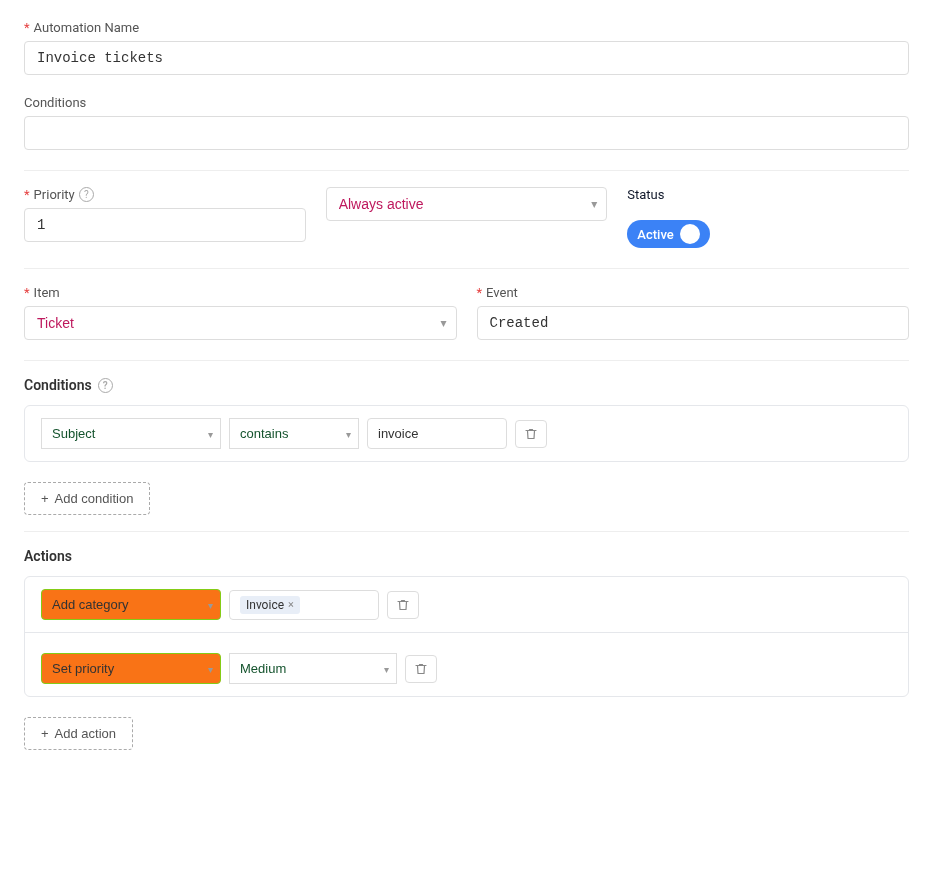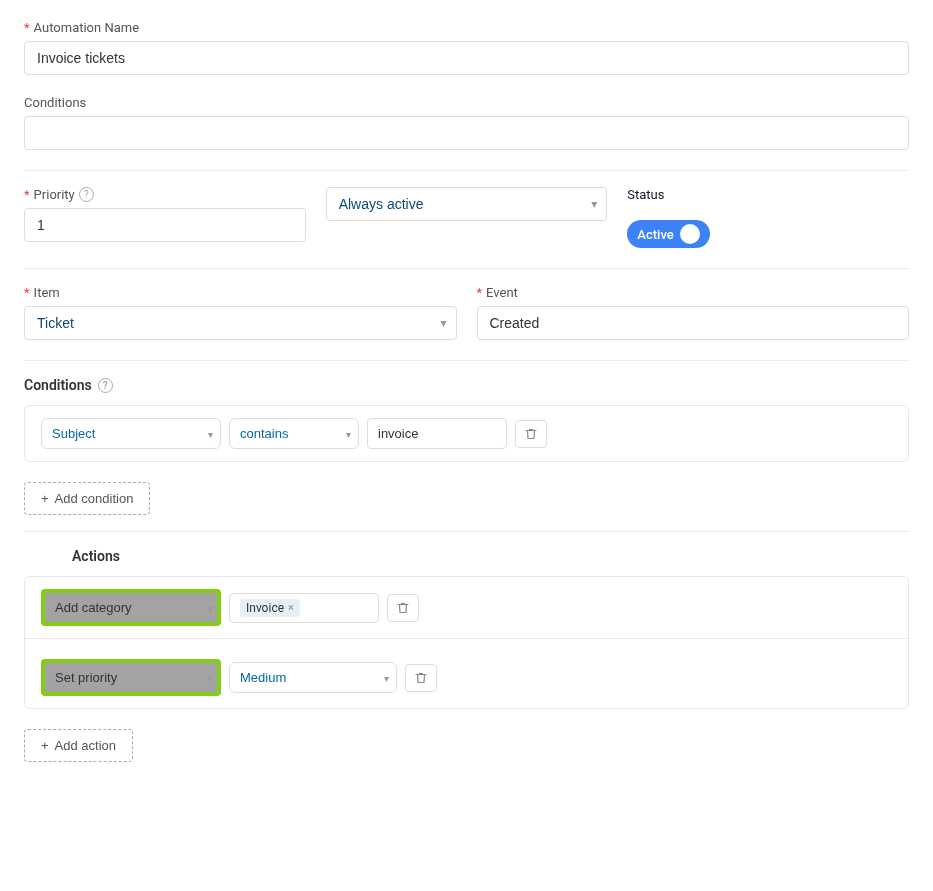--- a/index.html
+++ b/index.html
@@ -41,40 +41,41 @@
     }
     .text-input {
       width: 100%;
       border: 1px solid #ddd;
       border-radius: 4px;
       padding: 8px 12px;
       font-size: 14px;
       color: #333;
       outline: none;
       background: #fff;
+      font-family: Liberation Mono, monospace;
     }
     .form-group {
       margin-bottom: 20px;
     }
     .three-col {
       display: grid;
       grid-template-columns: 1fr 1fr 1fr;
       gap: 20px;
       margin-bottom: 20px;
     }
     .select-wrapper {
       position: relative;
     }
     .select-input {
       width: 100%;
       border: 1px solid #ddd;
       border-radius: 4px;
       padding: 8px 32px 8px 12px;
       font-size: 14px;
-      color: #0c4a6e;
+      color: #be185d;
       outline: none;
       appearance: none;
       background: #fff;
       cursor: pointer;
     }
     .chevron-down {
       position: absolute;
       right: 10px;
       top: 50%;
       transform: translateY(-50%);
@@ -125,24 +126,24 @@
       align-items: center;
       gap: 8px;
       padding: 12px 16px;
       border-bottom: 1px solid #e5e7eb;
     }
     .condition-row:last-child {
       border-bottom: none;
     }
     .condition-select {
       border: 1px solid #ddd;
-      border-radius: 6px;
+      border-radius: 0;
       padding: 7px 28px 7px 10px;
       font-size: 13px;
-      color: #0369a1;
+      color: #14532d;
       background: #fff;
       appearance: none;
       cursor: pointer;
       outline: none;
     }
     .condition-select-wide {
       width: 180px;
     }
     .condition-select-medium {
       width: 130px;
@@ -176,43 +177,42 @@
       background: none;
       border-radius: 4px;
       padding: 8px 16px;
       font-size: 13px;
       color: #555;
       cursor: pointer;
       margin: 12px 0;
     }
     .actions-section {
       margin-top: 8px;
-      margin-left: 48px;
     }
     .actions-box {
       border: 1px solid #e5e7eb;
       border-radius: 6px;
       overflow: hidden;
       margin-bottom: 8px;
     }
     .action-row {
       display: flex;
       align-items: center;
       gap: 8px;
       padding: 12px 16px;
       border-bottom: 1px solid #e5e7eb;
     }
     .action-row:last-child { border-bottom: none; }
     .action-select {
-      border: 4px solid #84cc16;
+      border: 1px solid #84cc16;
       border-radius: 4px;
       padding: 7px 28px 7px 10px;
       font-size: 13px;
       color: #333;
-      background: #a3a3a3;
+      background: #f97316;
       appearance: none;
       cursor: pointer;
       outline: none;
       width: 180px;
     }
     .tag-input {
       display: flex;
       align-items: center;
       border: 1px solid #ddd;
       border-radius: 4px;

